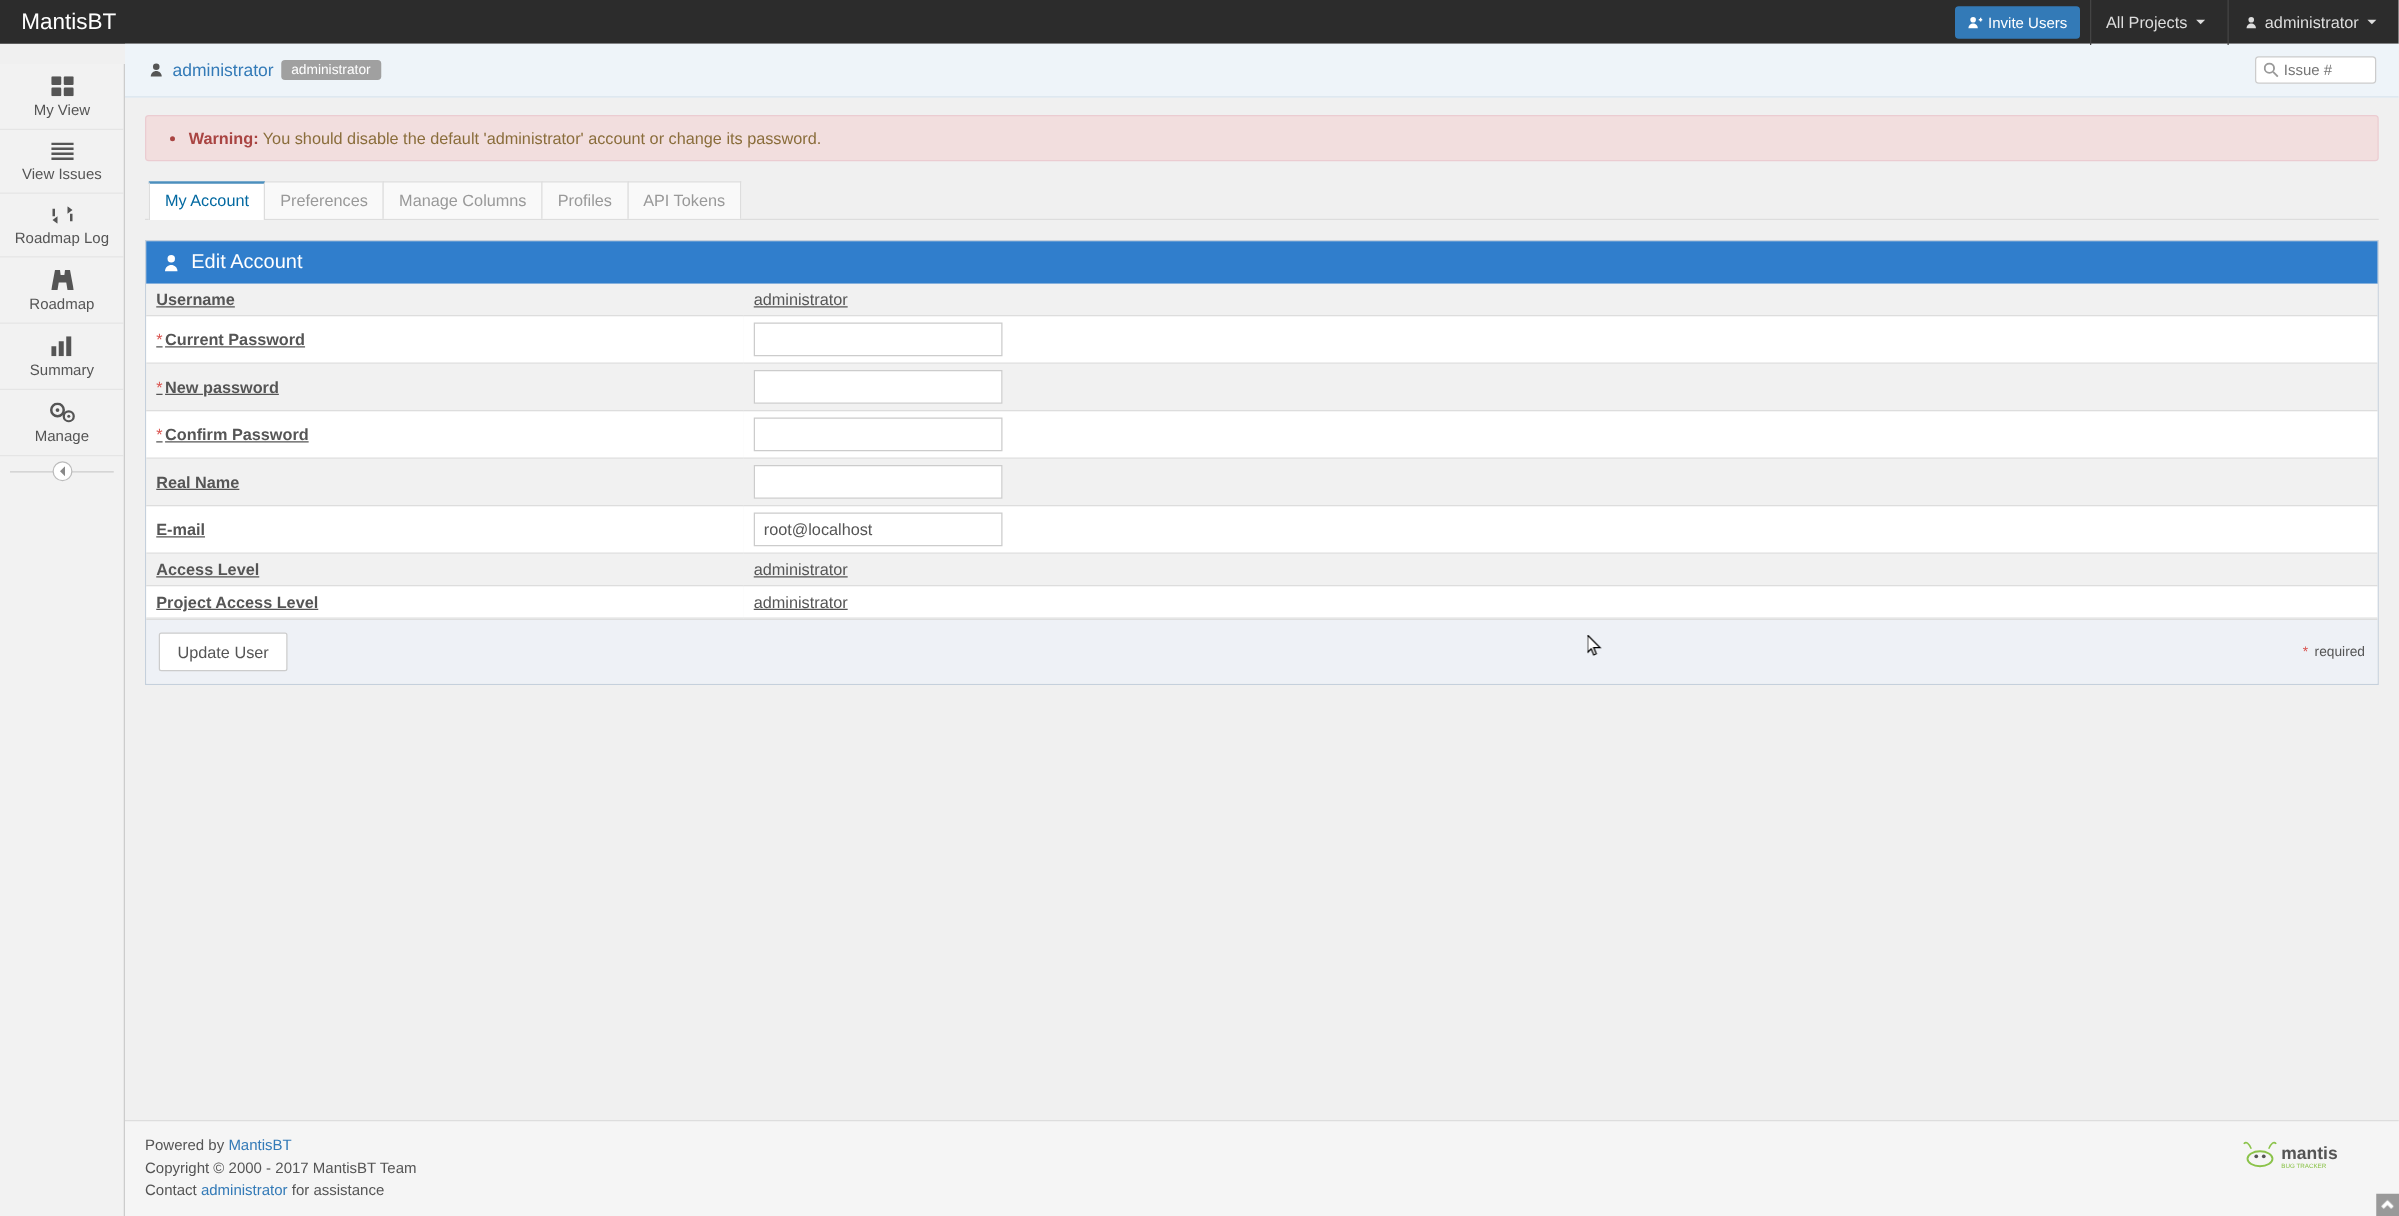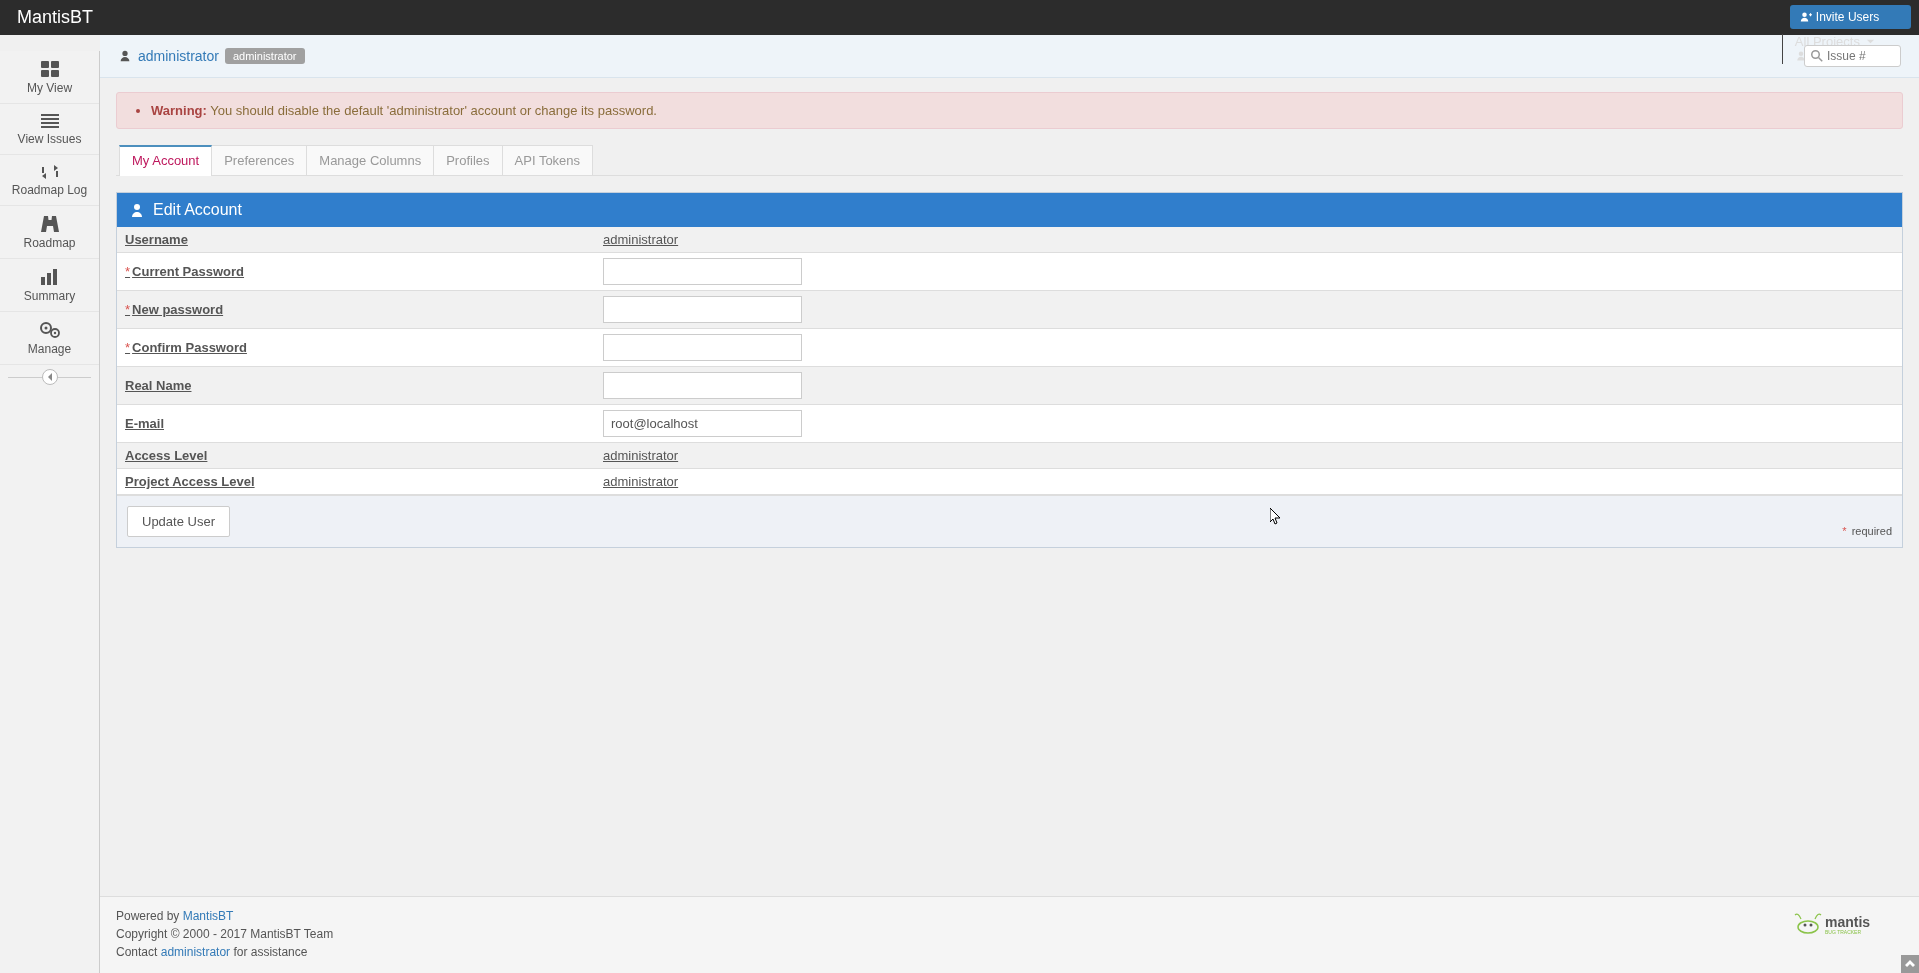--- a/index.html
+++ b/index.html
@@ -1,21 +1,21 @@
 <!DOCTYPE html>
 <html><head>
 <meta charset="utf-8">
 <style>
 * { margin: 0; padding: 0; box-sizing: border-box; }
 body { font-family: -apple-system, BlinkMacSystemFont, "Segoe UI", Helvetica, Arial, sans-serif; font-size: 13px; color: #555; background: #f0f0f0; }
 
 
 .navbar { background: #2c2c2c; height: 35px; display: flex; align-items: center; justify-content: space-between; padding: 0; }
 .navbar-brand { color: #fff; font-size: 18px; font-weight: 400; padding: 0 17px; }
-.navbar-right { display: flex; align-items: stretch; height: 36px; flex-direction: column; }
+.navbar-right { display: flex; align-items: stretch; height: 36px; }
 .nav-item { display: flex; align-items: center; padding: 0 12px; color: #ddd; font-size: 13px; border-left: 1px solid #444; cursor: pointer; }
 .nav-item svg { margin-right: 5px; }
 .btn-invite { background: #337ab7; color: #fff; border: none; border-radius: 3px; padding: 5px 10px; font-size: 12px; display: flex; align-items: center; margin: 5px 8px; cursor: pointer; }
 .btn-invite svg { margin-right: 4px; }
 .chevron { margin-left: 6px; }
 
 
 .sidebar { position: fixed; left: 0; top: 51px; bottom: 0; width: 100px; background: #f2f2f2; border-right: 1px solid #ccc; }
 .sidebar-item { display: flex; flex-direction: column; align-items: center; padding: 10px 4px 8px; color: #555; font-size: 12px; cursor: pointer; border-bottom: 1px solid #e5e5e5; }
 .sidebar-item svg { margin-bottom: 4px; }
@@ -41,39 +41,39 @@
 
 .alert-warn { background: #f2dede; border: 1px solid #ebccd1; color: #a94442; padding: 10px 14px; border-radius: 3px; margin-bottom: 16px; font-size: 13px; }
 .alert-warn ul { list-style: disc; padding-left: 20px; }
 .alert-warn strong { color: #a94442; }
 .alert-warn span { color: #8a6d3b; }
 .alert-text { color: #a94442; }
 
 
 .tabs { display: flex; border-bottom: 1px solid #ddd; margin-bottom: 0; }
 .tab { border: 1px solid #ddd; border-bottom: none; background: #f9f9f9; color: #999; padding: 7px 12px; font-size: 13px; margin-right: -1px; cursor: pointer; border-radius: 0; }
-.tab.active { background: #fff; color: #be185d; border-top: 2px solid #4c8fbd; position: relative; top: 0; margin-bottom: -1px; padding-top: 6px; }
+.tab.active { background: #fff; color: #0369a1; border-top: 2px solid #4c8fbd; position: relative; top: 0; margin-bottom: -1px; padding-top: 6px; }
 .tab:first-child { margin-left: 3px; }
 
 
 .panel { border: 1px solid #c5d0dc; margin-top: 16px; }
 .panel-header { background: #307ecc; color: #fff; padding: 8px 12px; font-size: 16px; display: flex; align-items: center; }
 .panel-header svg { margin-right: 8px; }
 
 .form-table { width: 100%; border-collapse: collapse; }
 .form-table tr { border-bottom: 1px solid #ddd; }
 .form-table tr:nth-child(odd) { background: #f1f1f1; }
 .form-table tr:nth-child(even) { background: #fff; }
 .form-table td { padding: 5px 8px; vertical-align: middle; text-decoration: underline; }
 .form-table td:first-child { width: 478px; font-size: 13px; font-weight: bold; }
 .required-star { color: #d9534f; font-weight: normal; margin-right: 2px; }
 .form-input { width: 199px; border: 1px solid #ccc; padding: 5px 7px; font-size: 13px; background: #fff; color: #555; }
 .static-val { font-size: 13px; }
 
-.panel-footer { background: #eef1f6; padding: 10px; display: flex; justify-content: space-between; align-items: flex-end; border-top: 1px solid #ddd; gap: 47px; }
+.panel-footer { background: #eef1f6; padding: 10px; display: flex; justify-content: space-between; align-items: center; border-top: 1px solid #ddd; gap: 47px; }
 .btn-update { background: #fff; border: 1px solid #ccc; padding: 7px 14px; font-size: 13px; color: #555; border-radius: 2px; cursor: pointer; }
 .req-note { font-size: 11px; color: #555; }
 .req-note .required-star { font-size: 11px; }
 
 
 .footer { position: fixed; bottom: 0; left: 100px; right: 0; background: #f5f5f5; border-top: 1px solid #ddd; padding: 10px 16px 12px; font-size: 12px; color: #555; display: flex; justify-content: space-between; align-items: flex-start; gap: 24px; }
 .footer-left { line-height: 1.5; }
 .footer a { color: #337ab7; text-decoration: none; }
 .footer-logo { display: flex; align-items: center; }
 

